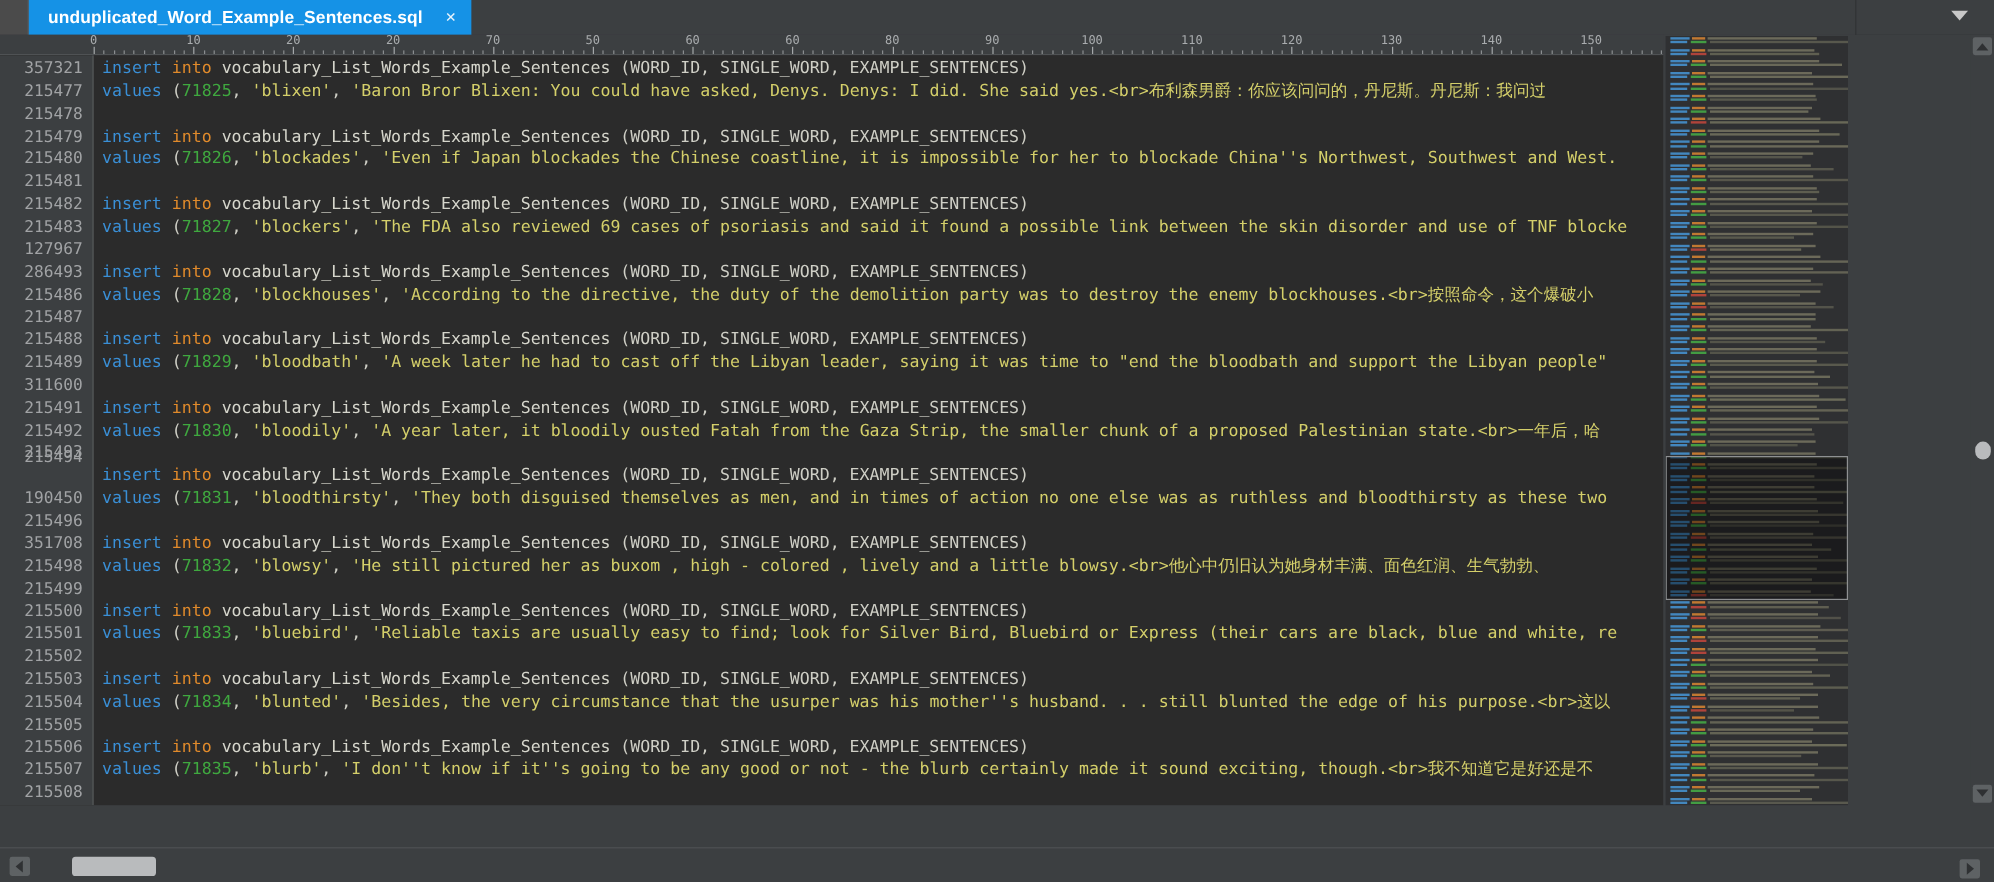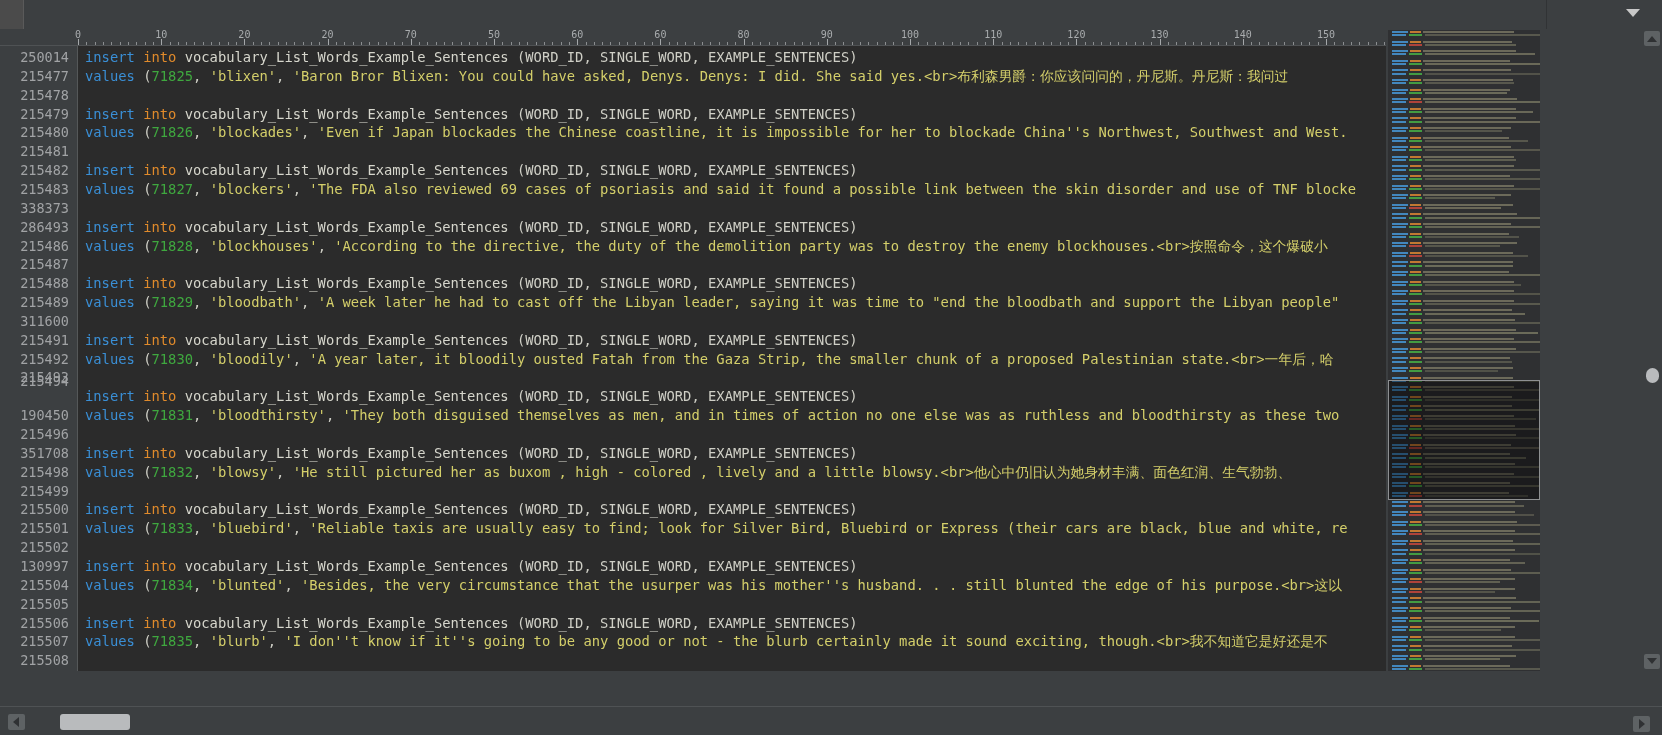--- a/index.html
+++ b/index.html
@@ -211,20 +211,24 @@
     width: 70px; height: 16px;
     background: #b9bbbd; border-radius: 3px;
   }
 </style>
 </head>
 <body>
 
 <div id="tabbar">
   <div id="tab-strip">
     <div class="tab-spacer"></div>
+    <div class="tab">
+      <span class="tab-title">unduplicated_Word_Example_Sentences.sql</span>
+      <span class="tab-close">×</span>
+    </div>
     <div class="tab-rest"></div>
   </div>
   <div id="tabbar-right">
     <div class="caret-down"></div>
   </div>
 </div>
 
 <div id="ruler">
   <div id="ruler-gutter"></div>
   <div id="ruler-ticks">
@@ -400,48 +404,48 @@
       <div class="rlabel" style="left: 915.2px;">110</div>
       <div class="rlabel" style="left: 998.4px;">120</div>
       <div class="rlabel" style="left: 1081.6px;">130</div>
       <div class="rlabel" style="left: 1164.8px;">140</div>
       <div class="rlabel" style="left: 1248px;">150</div>
     </div>
 </div>
 
 <div id="editor">
   <div id="gutter">
-      <div class="lnum" style="top: 2px;">250014</div>
+      <div class="lnum" style="top: 2px;">357321</div>
       <div class="lnum" style="top: 20.85px;">215477</div>
       <div class="lnum" style="top: 39.7px;">215478</div>
       <div class="lnum" style="top: 58.55px;">215479</div>
       <div class="lnum" style="top: 77.4px;">215480</div>
       <div class="lnum" style="top: 96.25px;">215481</div>
       <div class="lnum" style="top: 115.1px;">215482</div>
       <div class="lnum" style="top: 133.95px;">215483</div>
-      <div class="lnum" style="top: 152.8px;">338373</div>
+      <div class="lnum" style="top: 152.8px;">127967</div>
       <div class="lnum" style="top: 171.65px;">286493</div>
       <div class="lnum" style="top: 190.5px;">215486</div>
       <div class="lnum" style="top: 209.35px;">215487</div>
       <div class="lnum" style="top: 228.2px;">215488</div>
       <div class="lnum" style="top: 247.05px;">215489</div>
       <div class="lnum" style="top: 265.9px;">311600</div>
       <div class="lnum" style="top: 284.75px;">215491</div>
       <div class="lnum" style="top: 303.6px;">215492</div>
       <div class="lnum" style="top: 322.45px;">215493</div>
       <div class="lnum" style="top: 326px;">215494</div>
       <div class="lnum" style="top: 360.15px;">190450</div>
       <div class="lnum" style="top: 379px;">215496</div>
       <div class="lnum" style="top: 397.85px;">351708</div>
       <div class="lnum" style="top: 416.7px;">215498</div>
       <div class="lnum" style="top: 435.55px;">215499</div>
       <div class="lnum" style="top: 454.4px;">215500</div>
       <div class="lnum" style="top: 473.25px;">215501</div>
       <div class="lnum" style="top: 492.1px;">215502</div>
-      <div class="lnum" style="top: 510.95px;">130997</div>
+      <div class="lnum" style="top: 510.95px;">215503</div>
       <div class="lnum" style="top: 529.8px;">215504</div>
       <div class="lnum" style="top: 548.65px;">215505</div>
       <div class="lnum" style="top: 567.5px;">215506</div>
       <div class="lnum" style="top: 586.35px;">215507</div>
       <div class="lnum" style="top: 605.2px;">215508</div>
     </div>
   <div id="code"><div class="cl" style="top: 2px;"><span class="kw">insert</span> <span class="kw2">into</span> <span class="ident">vocabulary_List_Words_Example_Sentences</span> <span class="punc">(WORD_ID, SINGLE_WORD, EXAMPLE_SENTENCES)</span></div><div class="cl" style="top: 20.85px;"><span class="kw">values</span> <span class="punc">(</span><span class="num">71825</span><span class="punc">,</span> <span class="str">'blixen'</span><span class="punc">,</span> <span class="str">'Baron Bror Blixen: You could have asked, Denys. Denys: I did. She said yes.&lt;br&gt;<span class="cjk">布利森男爵：你应该问问的，丹尼斯。丹尼斯：我问过</span></span></div><div class="cl" style="top: 58.55px;"><span class="kw">insert</span> <span class="kw2">into</span> <span class="ident">vocabulary_List_Words_Example_Sentences</span> <span class="punc">(WORD_ID, SINGLE_WORD, EXAMPLE_SENTENCES)</span></div><div class="cl" style="top: 77.4px;"><span class="kw">values</span> <span class="punc">(</span><span class="num">71826</span><span class="punc">,</span> <span class="str">'blockades'</span><span class="punc">,</span> <span class="str">'Even if Japan blockades the Chinese coastline, it is impossible for her to blockade China''s Northwest, Southwest and West.</span></div><div class="cl" style="top: 115.1px;"><span class="kw">insert</span> <span class="kw2">into</span> <span class="ident">vocabulary_List_Words_Example_Sentences</span> <span class="punc">(WORD_ID, SINGLE_WORD, EXAMPLE_SENTENCES)</span></div><div class="cl" style="top: 133.95px;"><span class="kw">values</span> <span class="punc">(</span><span class="num">71827</span><span class="punc">,</span> <span class="str">'blockers'</span><span class="punc">,</span> <span class="str">'The FDA also reviewed 69 cases of psoriasis and said it found a possible link between the skin disorder and use of TNF blocke</span></div><div class="cl" style="top: 171.65px;"><span class="kw">insert</span> <span class="kw2">into</span> <span class="ident">vocabulary_List_Words_Example_Sentences</span> <span class="punc">(WORD_ID, SINGLE_WORD, EXAMPLE_SENTENCES)</span></div><div class="cl" style="top: 190.5px;"><span class="kw">values</span> <span class="punc">(</span><span class="num">71828</span><span class="punc">,</span> <span class="str">'blockhouses'</span><span class="punc">,</span> <span class="str">'According to the directive, the duty of the demolition party was to destroy the enemy blockhouses.&lt;br&gt;<span class="cjk">按照命令，这个爆破小</span></span></div><div class="cl" style="top: 228.2px;"><span class="kw">insert</span> <span class="kw2">into</span> <span class="ident">vocabulary_List_Words_Example_Sentences</span> <span class="punc">(WORD_ID, SINGLE_WORD, EXAMPLE_SENTENCES)</span></div><div class="cl" style="top: 247.05px;"><span class="kw">values</span> <span class="punc">(</span><span class="num">71829</span><span class="punc">,</span> <span class="str">'bloodbath'</span><span class="punc">,</span> <span class="str">'A week later he had to cast off the Libyan leader, saying it was time to "end the bloodbath and support the Libyan people"</span></div><div class="cl" style="top: 284.75px;"><span class="kw">insert</span> <span class="kw2">into</span> <span class="ident">vocabulary_List_Words_Example_Sentences</span> <span class="punc">(WORD_ID, SINGLE_WORD, EXAMPLE_SENTENCES)</span></div><div class="cl" style="top: 303.6px;"><span class="kw">values</span> <span class="punc">(</span><span class="num">71830</span><span class="punc">,</span> <span class="str">'bloodily'</span><span class="punc">,</span> <span class="str">'A year later, it bloodily ousted Fatah from the Gaza Strip, the smaller chunk of a proposed Palestinian state.&lt;br&gt;<span class="cjk">一年后，哈</span></span></div><div class="cl" style="top: 341.3px;"><span class="kw">insert</span> <span class="kw2">into</span> <span class="ident">vocabulary_List_Words_Example_Sentences</span> <span class="punc">(WORD_ID, SINGLE_WORD, EXAMPLE_SENTENCES)</span></div><div class="cl" style="top: 360.15px;"><span class="kw">values</span> <span class="punc">(</span><span class="num">71831</span><span class="punc">,</span> <span class="str">'bloodthirsty'</span><span class="punc">,</span> <span class="str">'They both disguised themselves as men, and in times of action no one else was as ruthless and bloodthirsty as these two </span></div><div class="cl" style="top: 397.85px;"><span class="kw">insert</span> <span class="kw2">into</span> <span class="ident">vocabulary_List_Words_Example_Sentences</span> <span class="punc">(WORD_ID, SINGLE_WORD, EXAMPLE_SENTENCES)</span></div><div class="cl" style="top: 416.7px;"><span class="kw">values</span> <span class="punc">(</span><span class="num">71832</span><span class="punc">,</span> <span class="str">'blowsy'</span><span class="punc">,</span> <span class="str">'He still pictured her as buxom , high - colored , lively and a little blowsy.&lt;br&gt;<span class="cjk">他心中仍旧认为她身材丰满、面色红润、生气勃勃、</span></span></div><div class="cl" style="top: 454.4px;"><span class="kw">insert</span> <span class="kw2">into</span> <span class="ident">vocabulary_List_Words_Example_Sentences</span> <span class="punc">(WORD_ID, SINGLE_WORD, EXAMPLE_SENTENCES)</span></div><div class="cl" style="top: 473.25px;"><span class="kw">values</span> <span class="punc">(</span><span class="num">71833</span><span class="punc">,</span> <span class="str">'bluebird'</span><span class="punc">,</span> <span class="str">'Reliable taxis are usually easy to find; look for Silver Bird, Bluebird or Express (their cars are black, blue and white, re</span></div><div class="cl" style="top: 510.95px;"><span class="kw">insert</span> <span class="kw2">into</span> <span class="ident">vocabulary_List_Words_Example_Sentences</span> <span class="punc">(WORD_ID, SINGLE_WORD, EXAMPLE_SENTENCES)</span></div><div class="cl" style="top: 529.8px;"><span class="kw">values</span> <span class="punc">(</span><span class="num">71834</span><span class="punc">,</span> <span class="str">'blunted'</span><span class="punc">,</span> <span class="str">'Besides, the very circumstance that the usurper was his mother''s husband. . . still blunted the edge of his purpose.&lt;br&gt;<span class="cjk">这以</span></span></div><div class="cl" style="top: 567.5px;"><span class="kw">insert</span> <span class="kw2">into</span> <span class="ident">vocabulary_List_Words_Example_Sentences</span> <span class="punc">(WORD_ID, SINGLE_WORD, EXAMPLE_SENTENCES)</span></div><div class="cl" style="top: 586.35px;"><span class="kw">values</span> <span class="punc">(</span><span class="num">71835</span><span class="punc">,</span> <span class="str">'blurb'</span><span class="punc">,</span> <span class="str">'I don''t know if it''s going to be any good or not - the blurb certainly made it sound exciting, though.&lt;br&gt;<span class="cjk">我不知道它是好还是不</span></span></div></div>
 </div>
 
 <div id="minimap">

